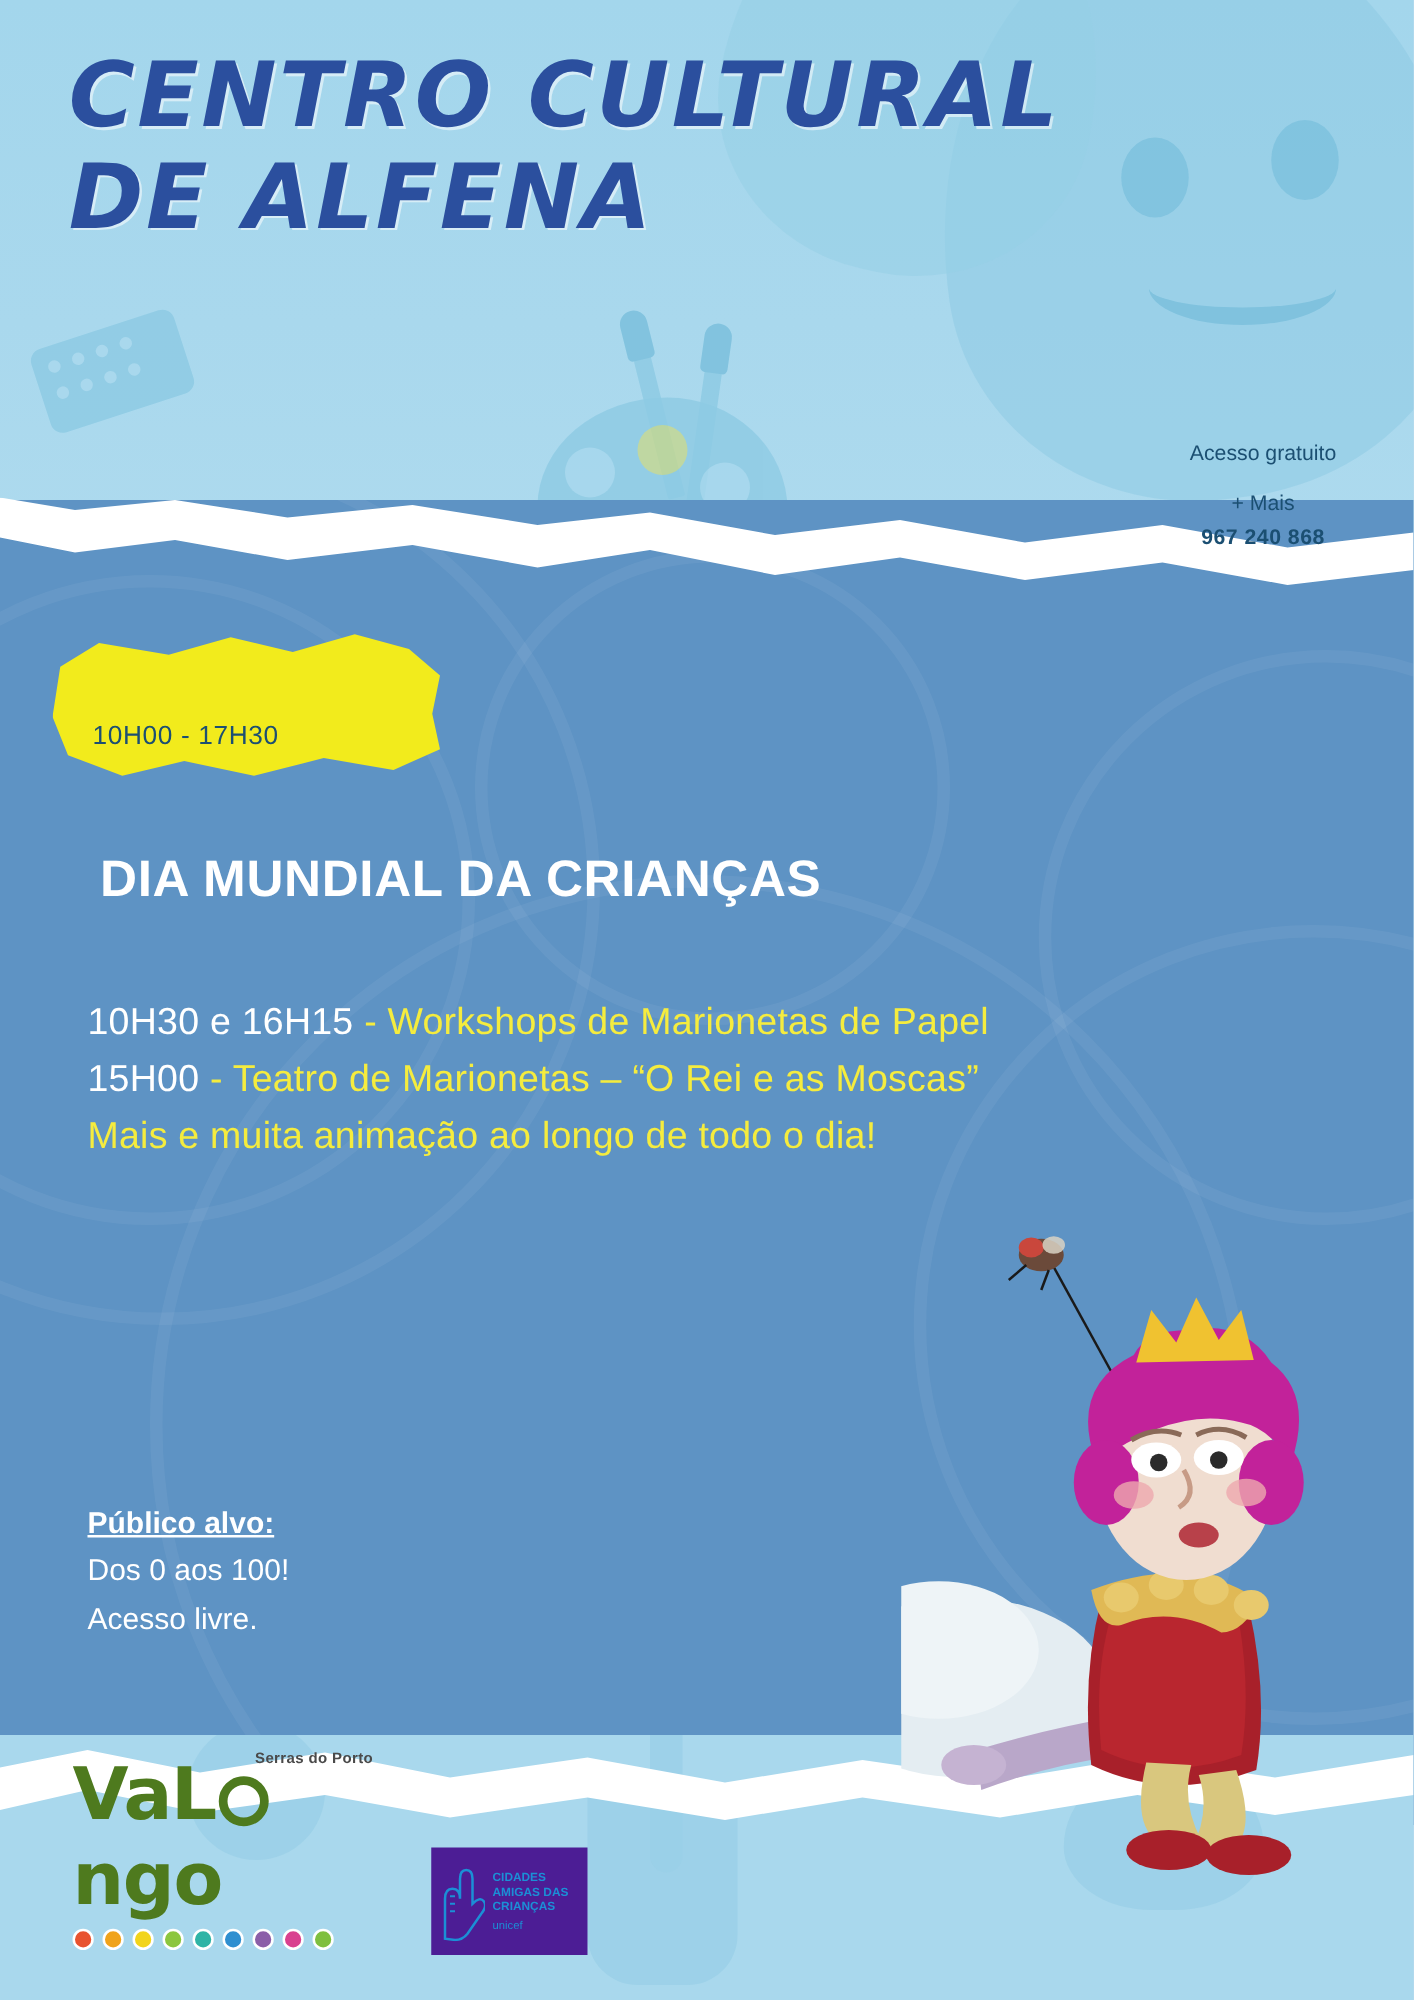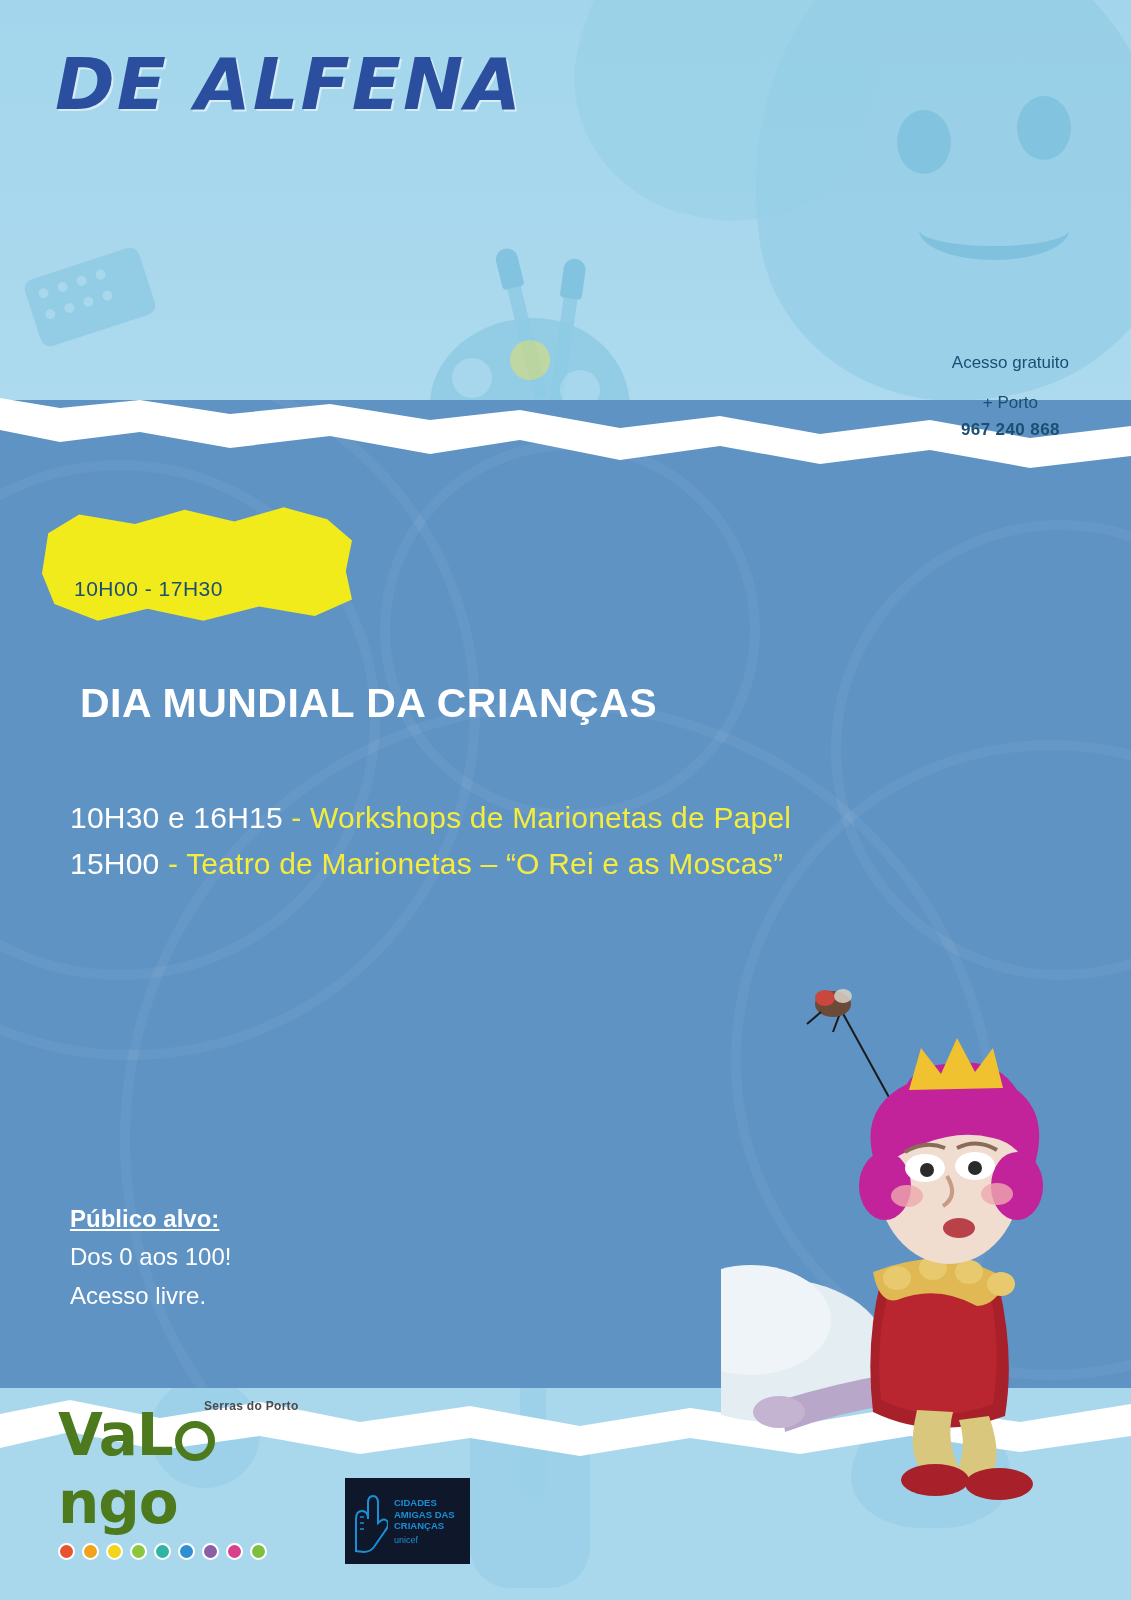--- a/index.html
+++ b/index.html
@@ -176,21 +176,21 @@
     font-family:"DejaVu Sans", sans-serif;
   }
   .logo-valongo .word .o { color:#4e7a1e; }
   .logo-valongo .dots { margin-top:6px; display:flex; gap:7px; }
   .logo-valongo .dots span {
     width:17px; height:17px; border-radius:50%; display:block;
     border:2px solid #fff;
   }
   .logo-unicef {
     position:absolute; left:345px; bottom:36px; z-index:20;
-    width:125px; height:86px; background:#0f172a;
+    width:125px; height:86px; background:#4c1d95;
     display:flex; align-items:center; gap:6px; padding:8px 3px;
   }
   .logo-unicef .hand { width:40px; height:64px; }
   .logo-unicef .txt { font-size:9.5px; line-height:1.25; color:#1b8fd6; font-weight:bold; }
   .logo-unicef .uni { font-size:9px; color:#1b8fd6; margin-top:3px; font-weight:normal; }
 </style>
 </head>
 <body>
 
 <div id="poster">
@@ -216,27 +216,28 @@
         <i></i>
         <i></i>
         <i></i>
         <i></i>
         <i></i>
         <i></i>
     </div>
   </div>
 
   <div class="title-block">
+    <div class="title-line l1">CENTRO CULTURAL</div>
     <div class="title-line l2">DE ALFENA</div>
   </div>
 
   <div class="access-info">
     <div>Acesso gratuito</div>
     <div style="height:14px"></div>
-    <div>+ Porto</div>
+    <div>+ Mais</div>
     <div class="ph">967 240 868</div>
   </div>
 
   <div class="midband">
     <div class="swirl" style="width:520px;height:520px;left:-140px;top:60px;"></div>
     <div class="swirl" style="width:700px;height:700px;left:-220px;top:-40px;"></div>
     <div class="swirl" style="width:460px;height:460px;right:-160px;top:120px;"></div>
     <div class="swirl" style="width:640px;height:640px;right:-240px;top:340px;"></div>
     <div class="swirl" style="width:880px;height:880px;left:120px;top:300px;"></div>
     <div class="swirl" style="width:380px;height:380px;left:380px;top:40px;"></div>
@@ -251,20 +252,23 @@
   </div>
 
   <div class="event-title">DIA MUNDIAL DA CRIANÇAS</div>
 
   <div class="lines">
     <div class="row">
       <span class="white">10H30 e 16H15</span><span class="yellow"> - </span><span class="yellow">Workshops de Marionetas de Papel</span>
     </div>
     <div class="row">
       <span class="white">15H00</span><span class="yellow"> - </span><span class="yellow">Teatro de Marionetas – “O Rei e as Moscas”</span>
+    </div>
+    <div class="row">
+      <span class="yellow">Mais e muita animação ao longo de todo o dia!</span>
     </div>
   </div>
 
   <div class="audience">
     <div class="hd">Público alvo:</div>
     <div>Dos 0 aos 100!</div>
     <div>Acesso livre.</div>
   </div>
 
   <svg class="puppet" viewBox="0 0 400 520">

